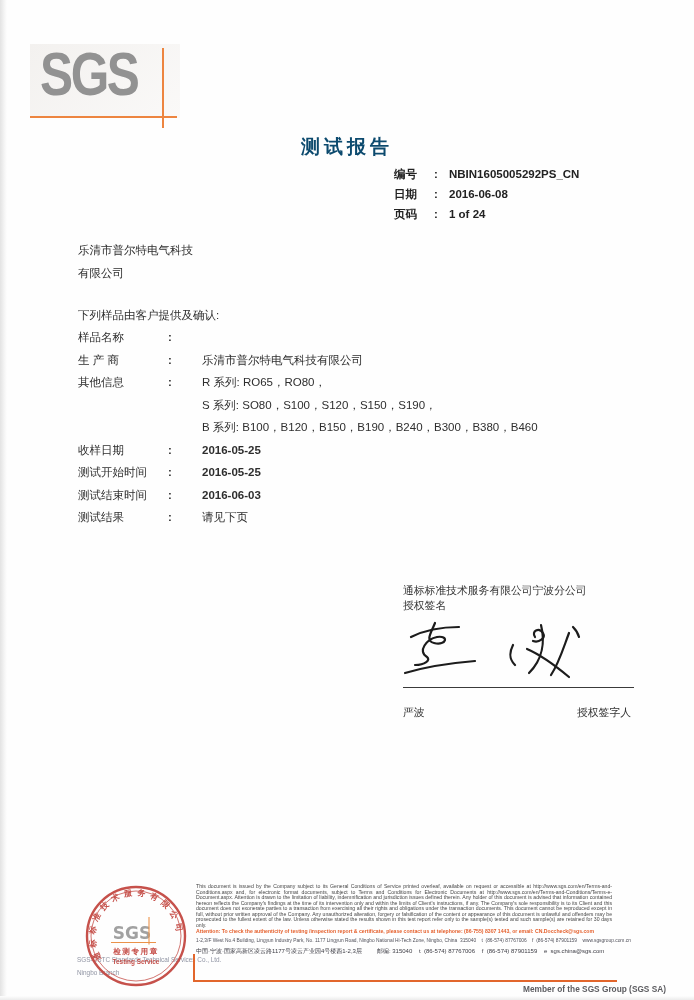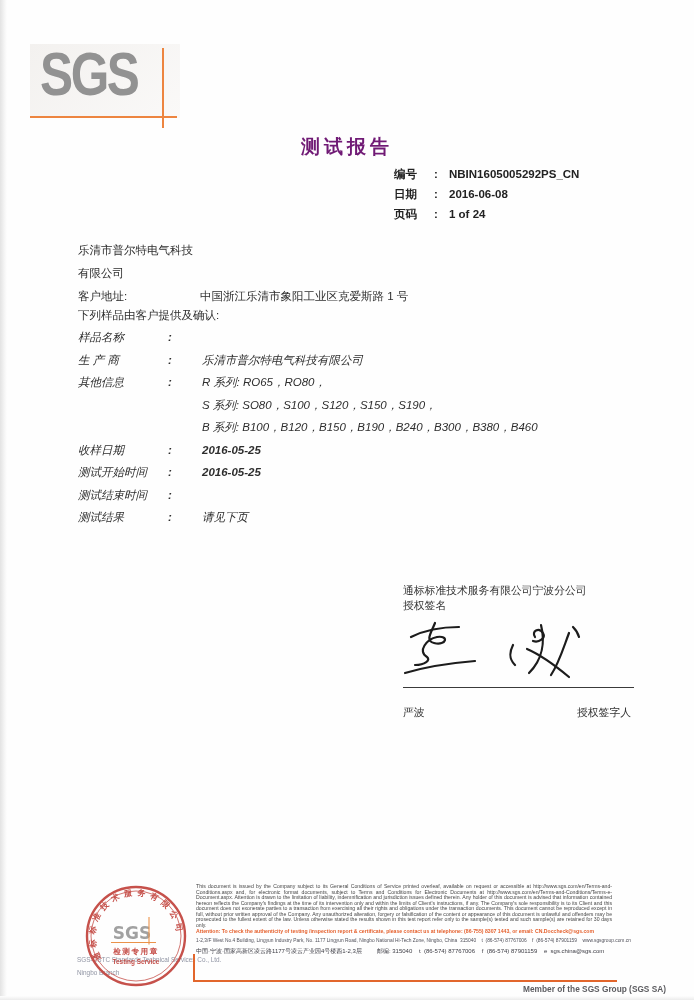--- a/index.html
+++ b/index.html
@@ -12,32 +12,32 @@
 
   
   .logo-bg{position:absolute;left:30px;top:44px;width:150px;height:74px;
            background:linear-gradient(135deg,#f3f1ef,#faf9f8);}
   .logo-text{position:absolute;left:40px;top:38px;font-size:62px;font-weight:bold;
              color:#929292;letter-spacing:-3px;transform:scaleX(.80);transform-origin:left;}
   .logo-hline{position:absolute;left:30px;top:116px;width:147px;height:2px;background:#ed8540;}
   .logo-vline{position:absolute;left:162px;top:48px;width:2px;height:80px;background:#ed8540;}
 
   .title{position:absolute;left:0;top:134px;width:694px;text-align:center;
-         font-size:19px;font-weight:bold;letter-spacing:4px;color:#701a75;}
+         font-size:19px;font-weight:bold;letter-spacing:4px;color:#0c4a6e;}
 
   .hfields{position:absolute;left:394px;top:164px;font-size:11.5px;font-weight:bold;color:#222;}
   .hfields .row{display:grid;grid-template-columns:40px 15px auto;line-height:20px;}
 
   .client{position:absolute;left:78px;top:239px;font-size:11.5px;}
   .client .row{display:grid;grid-template-columns:122px auto;line-height:23px;}
 
   .note{position:absolute;left:78px;top:308px;font-size:11.5px;}
 
   .sample{position:absolute;left:78px;top:326px;width:560px;font-size:11.5px;}
-  .sample .row{display:grid;grid-template-columns:90px 34px auto;line-height:22.5px;font-style:italic;}
+  .sample .row{display:grid;grid-template-columns:90px 34px auto;line-height:22.5px;}
   .sample .col{font-weight:bold;}
   .bold{font-weight:bold;}
 
   .sig{position:absolute;left:403px;top:583px;width:230px;font-size:10.8px;color:#333;}
   .sig .company{line-height:15px;}
   .sig .auth{line-height:15px;}
   .sig-svg{position:absolute;left:-2px;top:34px;}
   .sig .rule{position:absolute;left:0;top:104px;width:231px;height:0;border-top:1.5px solid #3a3a3a;}
   .sig .names{position:absolute;left:0;top:123px;width:228px;display:flex;justify-content:space-between;}
 
@@ -83,24 +83,20 @@
       <span>页码</span>
       <span>:</span>
       <span>1 of 24</span>
     </div>
   </div>
 
   <div class="client">
     <div class="row">
       <span>乐清市普尔特电气科技有限公司</span>
     </div>
-    <div class="row">
-      <span>客户地址:</span>
-      <span>中国浙江乐清市象阳工业区克爱斯路 1 号</span>
-    </div>
   </div>
 
   <div class="note">下列样品由客户提供及确认:</div>
 
   <div class="sample">
     <div class="row">
       <span>样品名称</span>
       <span class="col">:</span>
     </div>
     <div class="row">
@@ -129,20 +125,21 @@
       <span class="bold">2016-05-25</span>
     </div>
     <div class="row">
       <span>测试开始时间</span>
       <span class="col">:</span>
       <span class="bold">2016-05-25</span>
     </div>
     <div class="row">
       <span>测试结束时间</span>
       <span class="col">:</span>
+      <span class="bold">2016-06-03</span>
     </div>
     <div class="row">
       <span>测试结果</span>
       <span class="col">:</span>
       <span>请见下页</span>
     </div>
   </div>
 
   <div class="sig">
     <div class="company">通标标准技术服务有限公司宁波分公司</div>

